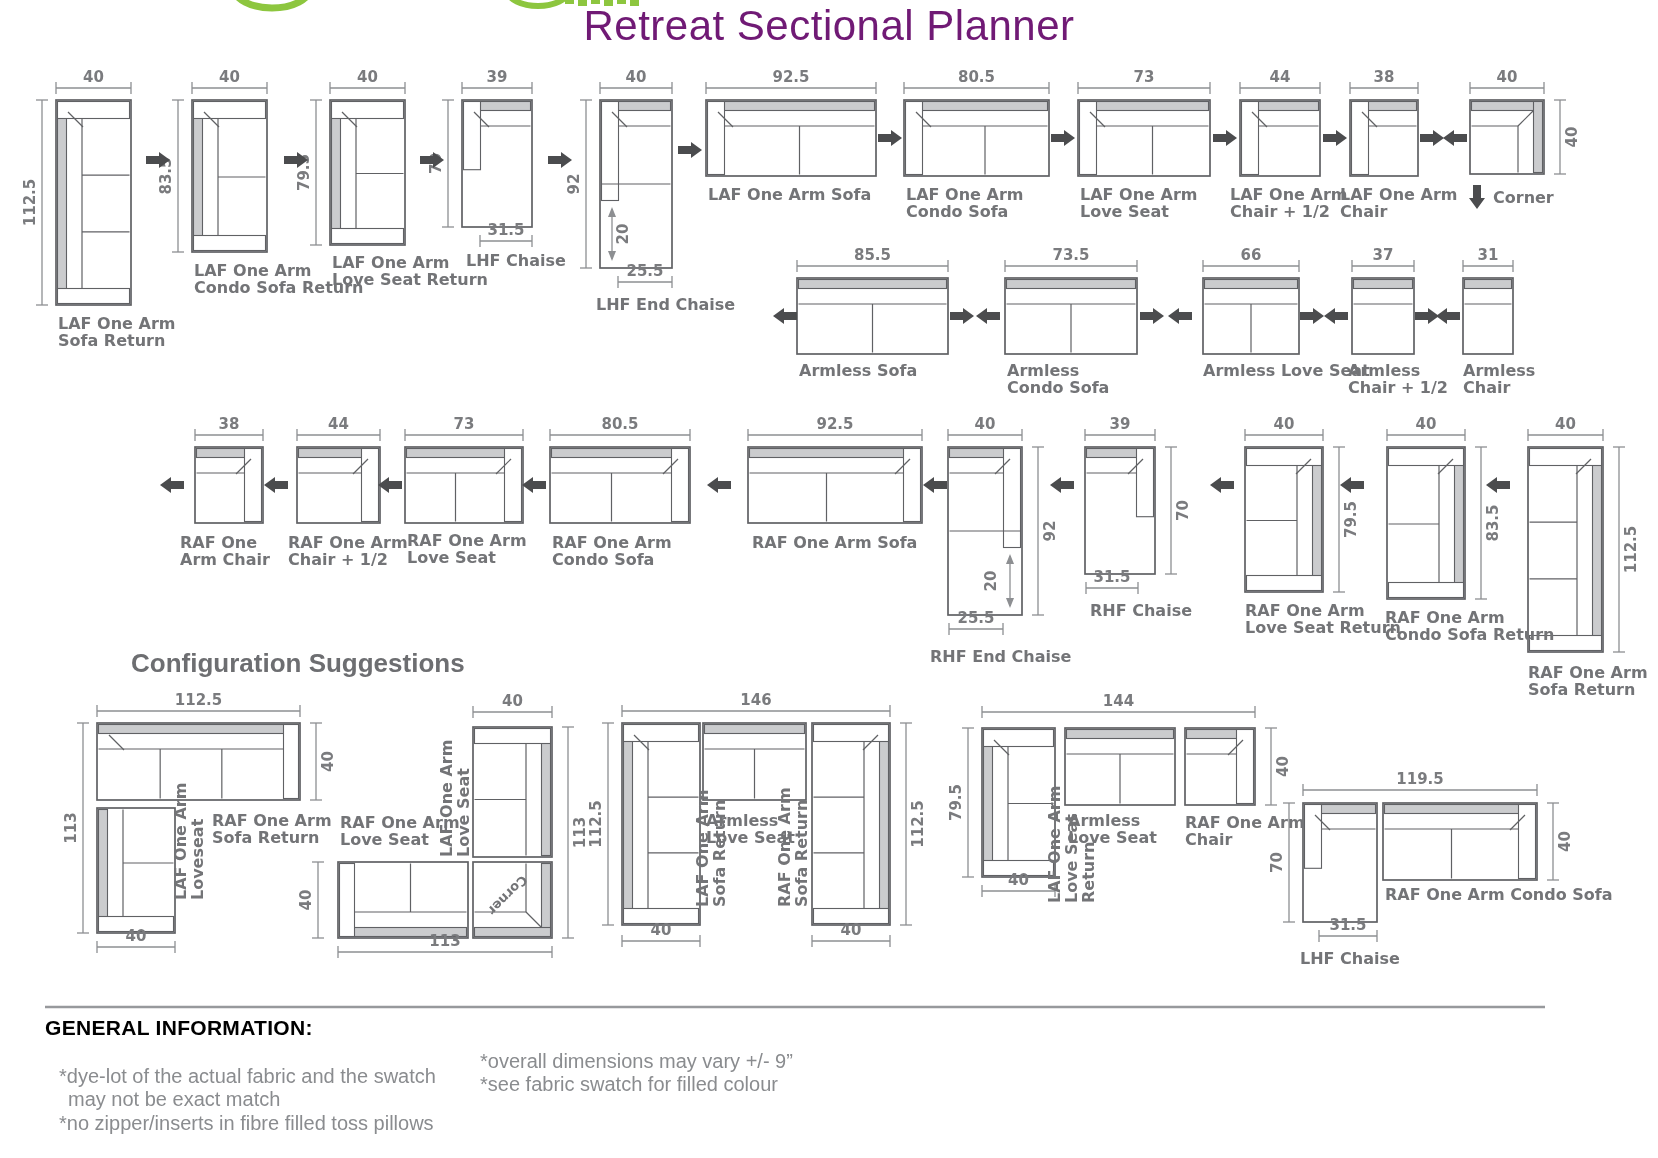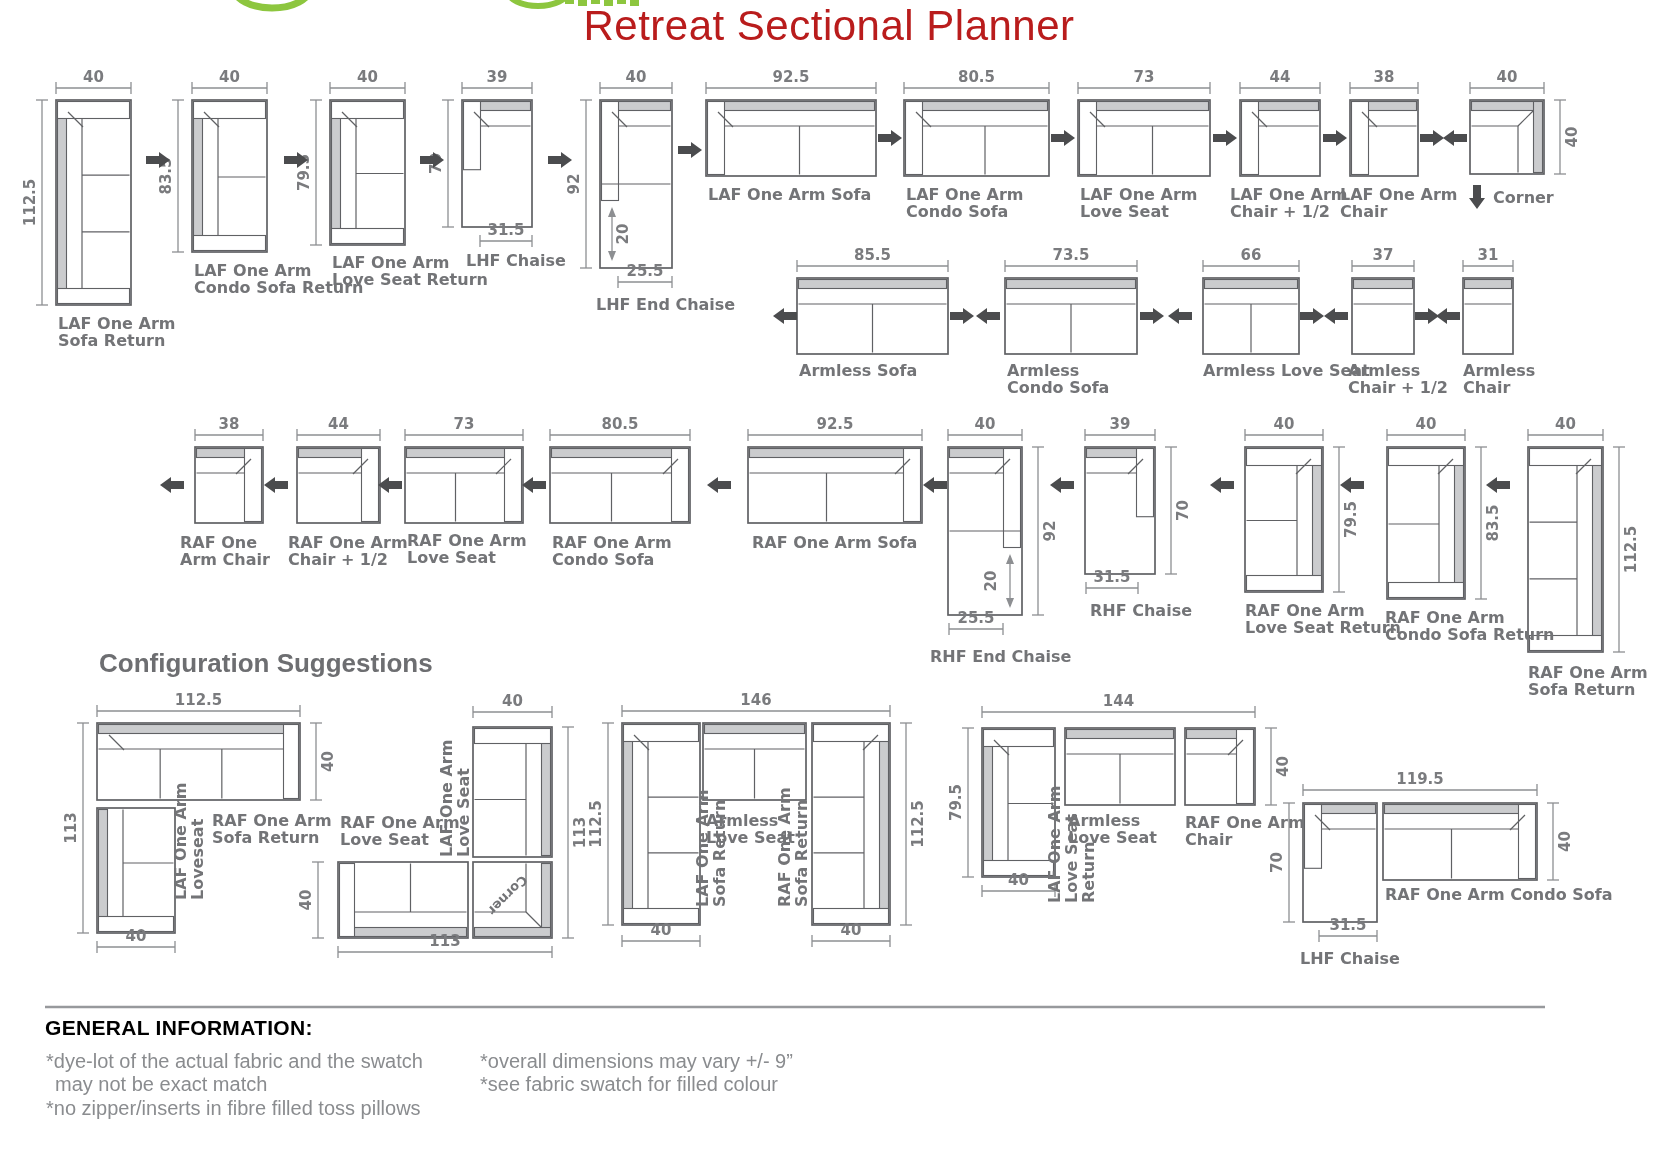--- a/index.html
+++ b/index.html
@@ -1,25 +1,25 @@
 <!DOCTYPE html>
 <html><head>
 <meta charset="utf-8">
 <style>
   html,body{margin:0;padding:0;background:#fff;}
   .canvas{position:relative;width:1658px;height:1158px;background:#ffffff;overflow:hidden;
           font-family:"Liberation Sans",sans-serif;}
   #art{position:absolute;left:0;top:0;width:1658px;height:1158px;}
   #art text{font-family:"DejaVu Sans","Liberation Sans",sans-serif;font-weight:bold;}
   .title{position:absolute;top:2px;left:0;right:0;text-align:center;font-size:42px;
-         color:#b91c1c;letter-spacing:0.5px;}
-  .config-title{position:absolute;left:99px;top:648px;font-size:26px;font-weight:bold;color:#6d6e71;}
+         color:#701a75;letter-spacing:0.5px;}
+  .config-title{position:absolute;left:131px;top:648px;font-size:26px;font-weight:bold;color:#6d6e71;}
   .gi-head{position:absolute;left:45px;top:1016px;font-size:21px;font-weight:bold;color:#000000;letter-spacing:.3px;}
   .gi{position:absolute;font-size:20px;color:#8a8c8f;}
-  .gi.c1{left:46px;}
+  .gi.c1{left:59px;margin-top:15px;}
   .gi.c2{left:480px;}
   .gi.r0{top:1050px;}
   .gi.r1{top:1073px;text-align:center;}
   .gi.r2{top:1097px;}
   .gi.ind{padding-left:9px;}
 </style>
 </head>
 <body>
 
 <div class="canvas">

